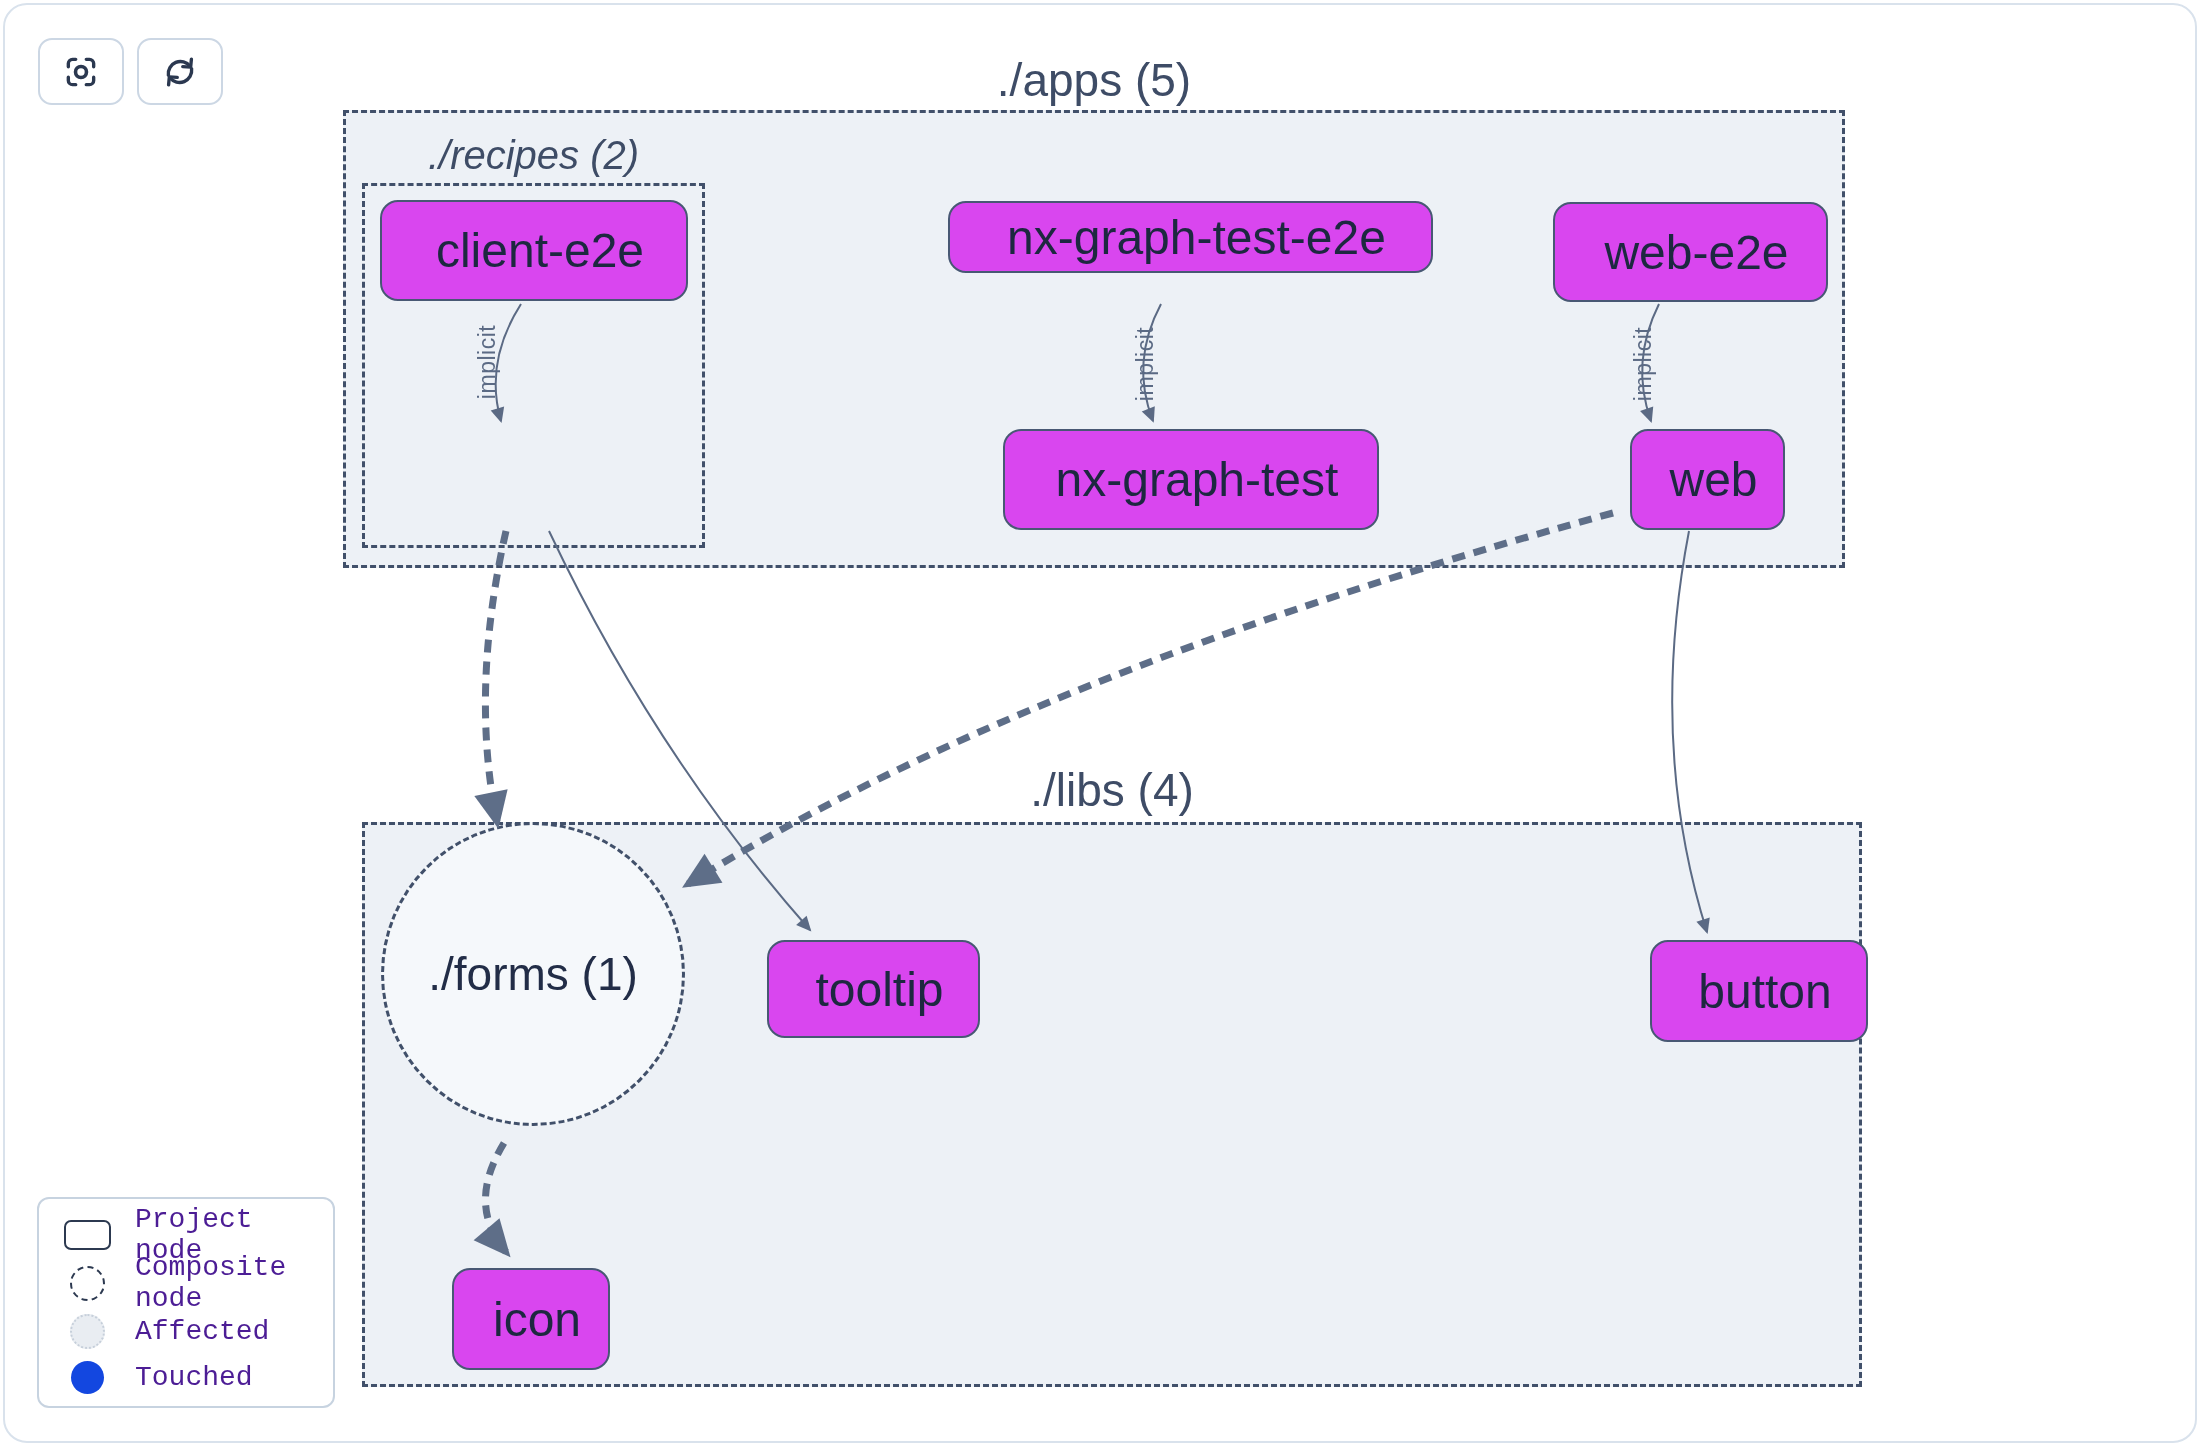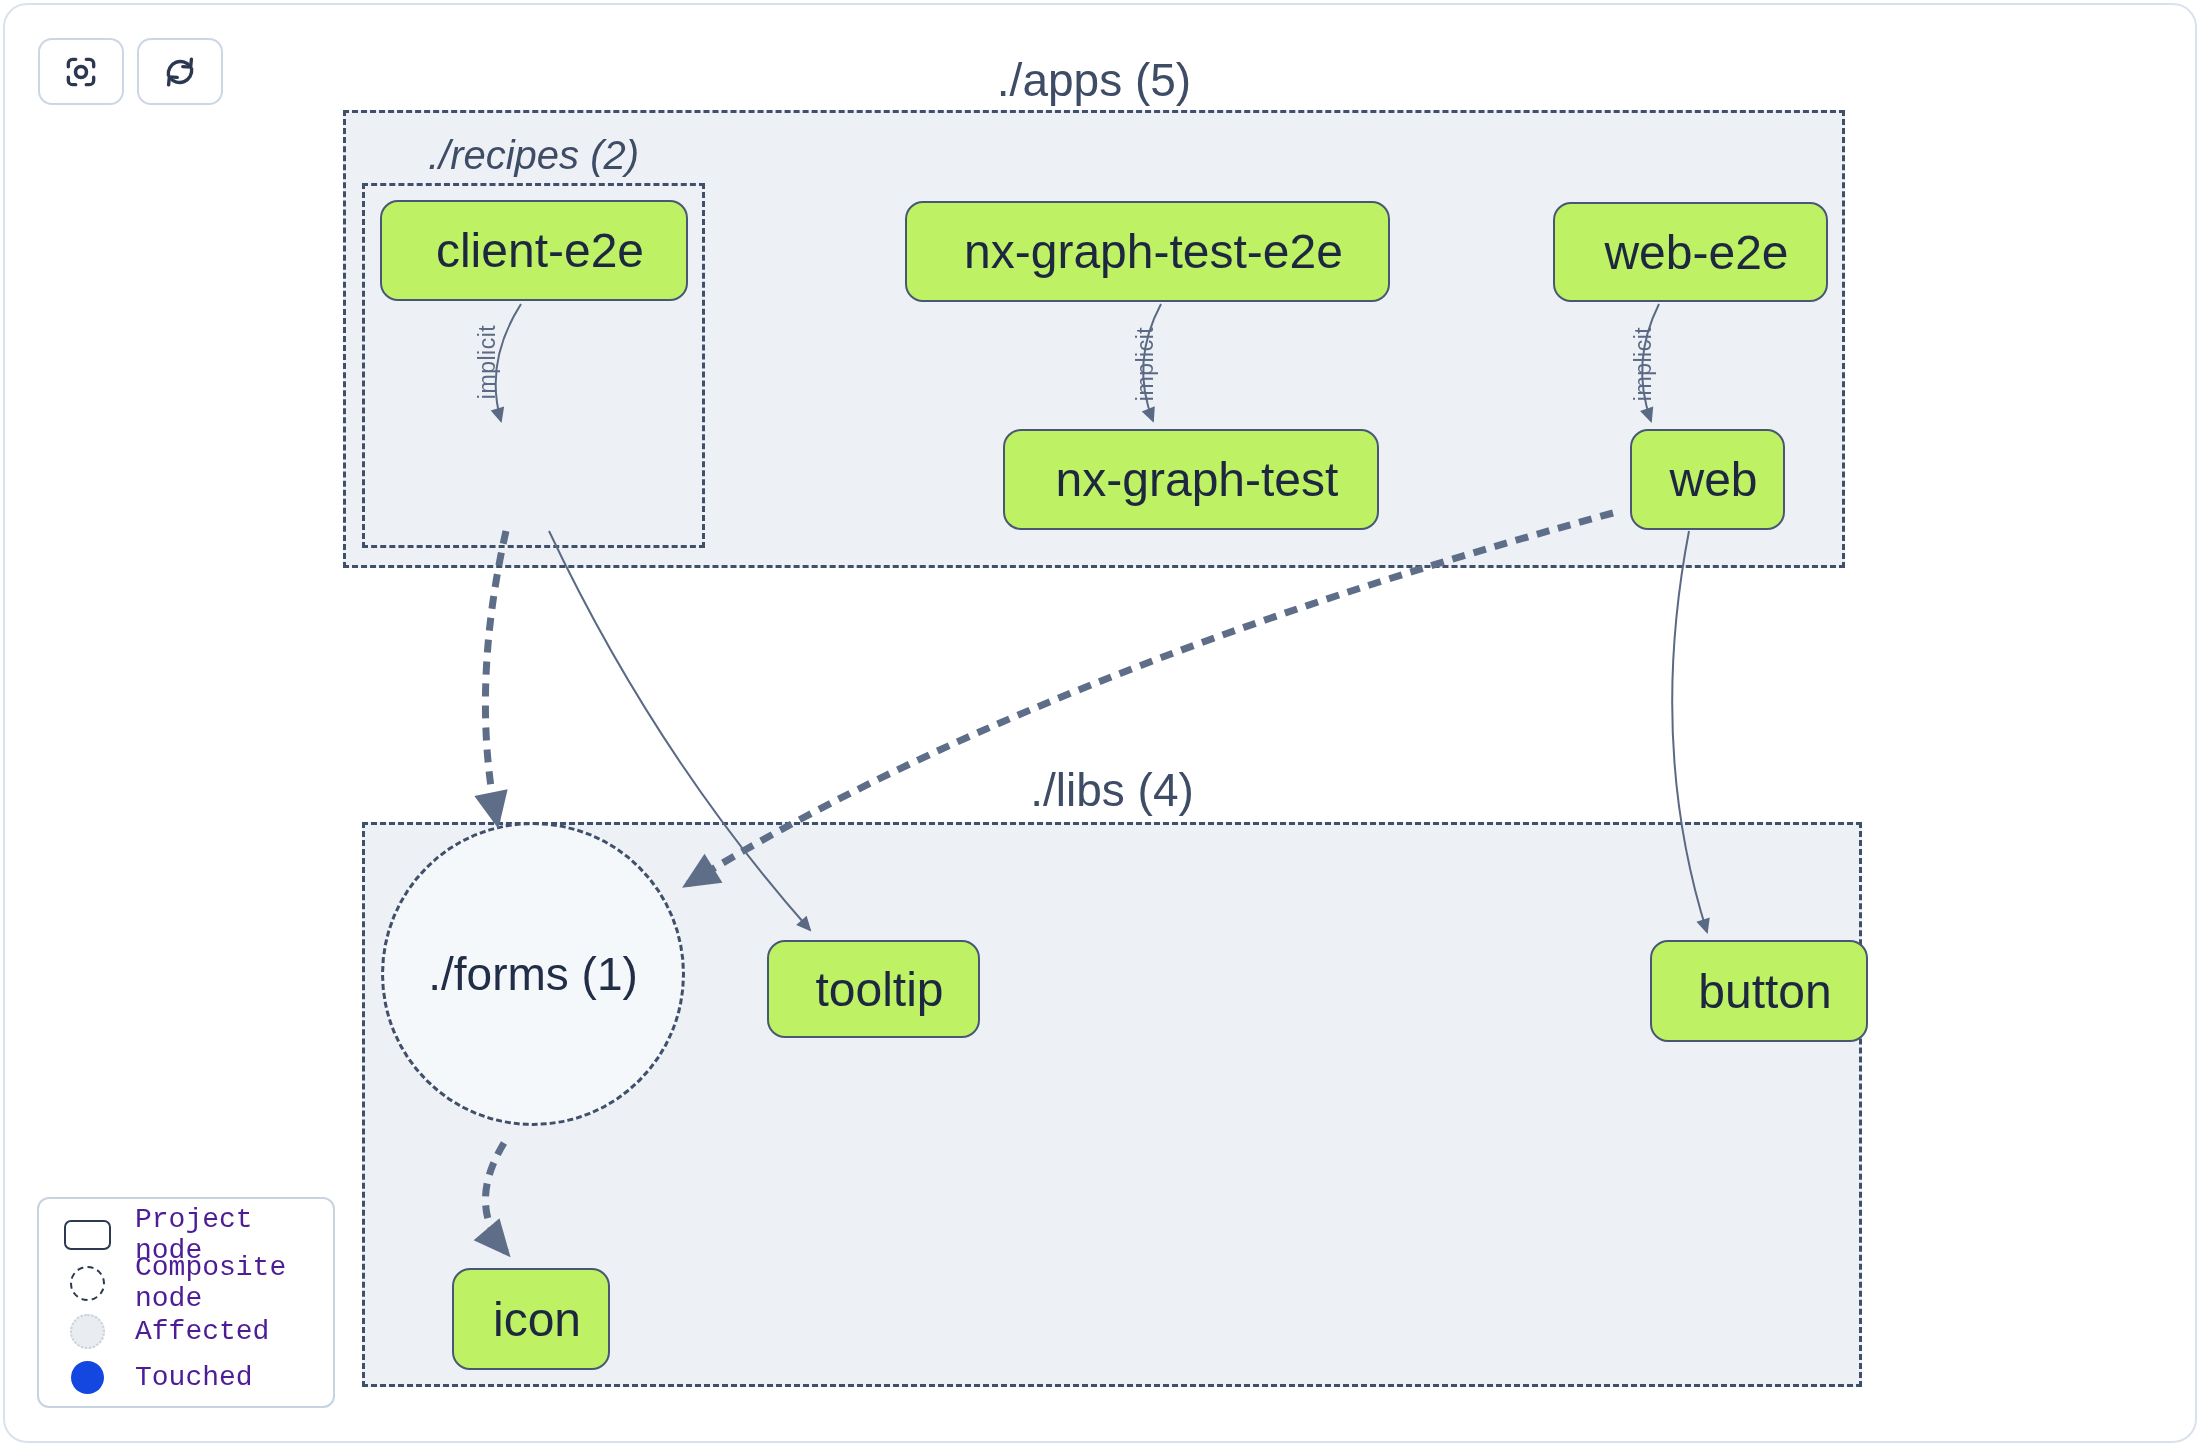--- a/index.html
+++ b/index.html
@@ -17,21 +17,21 @@
   .grp.filled{background:#edf1f6;}
   .grp-label{position:absolute;text-align:center;color:#3e4c66;font-size:46px;line-height:56px;}
   .grp-label.small{font-size:40px;line-height:50px;}
 
   
   .composite{position:absolute;border:3px dashed #41506a;border-radius:50%;background:#f5f8fb;
              display:flex;align-items:center;justify-content:center;box-sizing:border-box;
              color:#222d47;font-size:46px;cursor:pointer;}
 
   
-  .node{position:absolute;background:#bef264;border:2.5px solid #485874;border-radius:18px;
+  .node{position:absolute;background:#d946ef;border:2.5px solid #485874;border-radius:18px;
         display:flex;align-items:center;justify-content:center;color:#1d2840;font-size:48px;
         box-sizing:border-box;cursor:pointer;padding-left:12px;}
 
   
   .edge-label{position:absolute;color:#5b6a84;font-size:23px;letter-spacing:0.5px;
               transform:translate(-50%,-50%) rotate(-90deg);transform-origin:center;}
 
   svg.edges{position:absolute;left:0;top:0;}
 
   
@@ -108,21 +108,21 @@
     </g>
   </svg>
 
   <div class="edge-label" style="left:487px;top:362px;">implicit</div>
   <div class="edge-label" style="left:1145px;top:364px;">implicit</div>
   <div class="edge-label" style="left:1643px;top:364px;">implicit</div>
 
   <div class="node" style="left:380px;top:200px;width:308px;height:101px;">
     <span>client-e2e</span>
   </div>
-  <div class="node" style="left:905px;top:201px;width:485px;height:101px;">
+  <div class="node" style="left:948px;top:201px;width:485px;height:72px;">
     <span>nx-graph-test-e2e</span>
   </div>
   <div class="node" style="left:1003px;top:429px;width:376px;height:101px;">
     <span>nx-graph-test</span>
   </div>
   <div class="node" style="left:1553px;top:202px;width:275px;height:100px;">
     <span>web-e2e</span>
   </div>
   <div class="node" style="left:1630px;top:429px;width:155px;height:101px;">
     <span>web</span>

